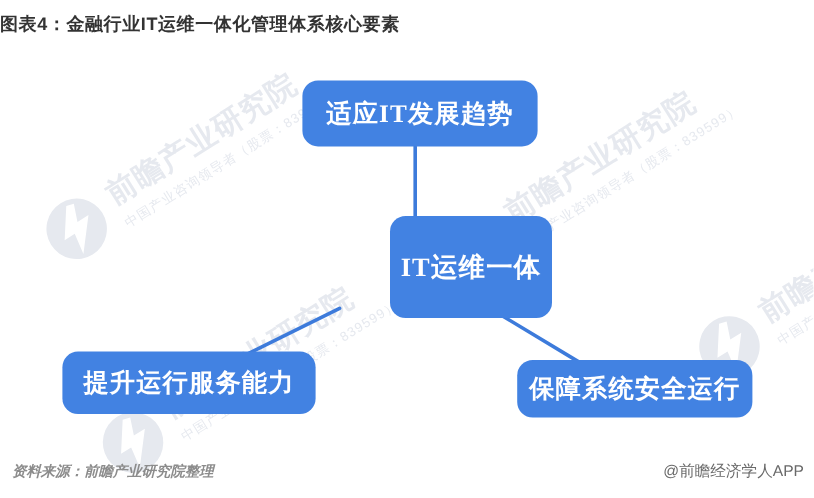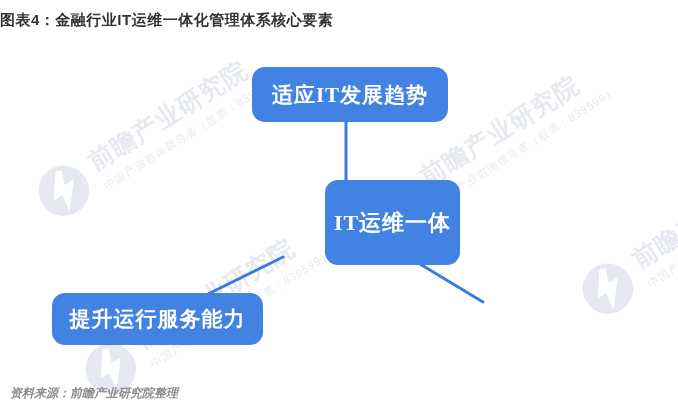--- a/index.html
+++ b/index.html
@@ -114,16 +114,20 @@
   </div>
 
   <div class="node node-center">
     <span>IT运维一体</span>
   </div>
 
   <div class="node node-bottom-left">
     <span>提升运行服务能力</span>
   </div>
 
+  <div class="node node-bottom-right">
+    <span>保障系统安全运行</span>
+  </div>
 
   <div class="footer-source">资料来源：前瞻产业研究院整理</div>
+  <div class="footer-credit">@前瞻经济学人APP</div>
 
 </div>
 
 </body></html>

